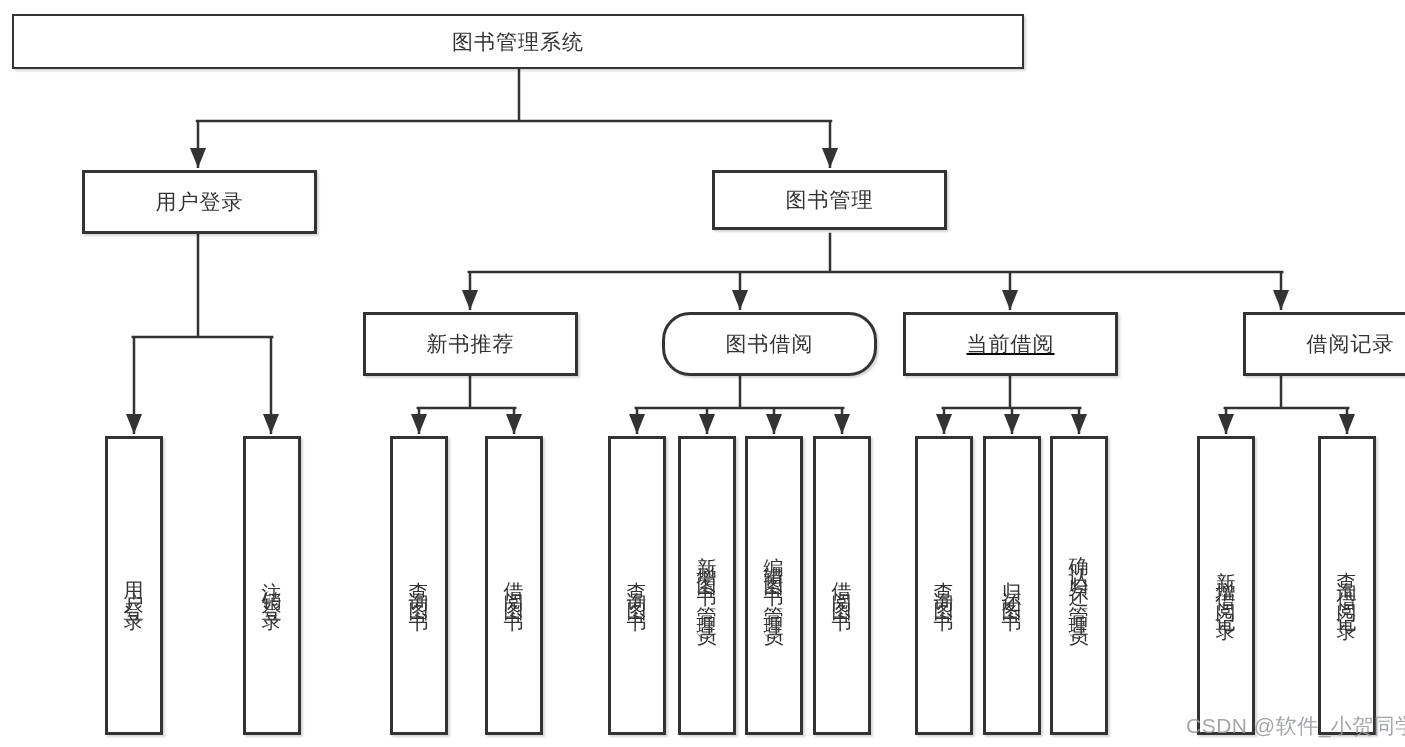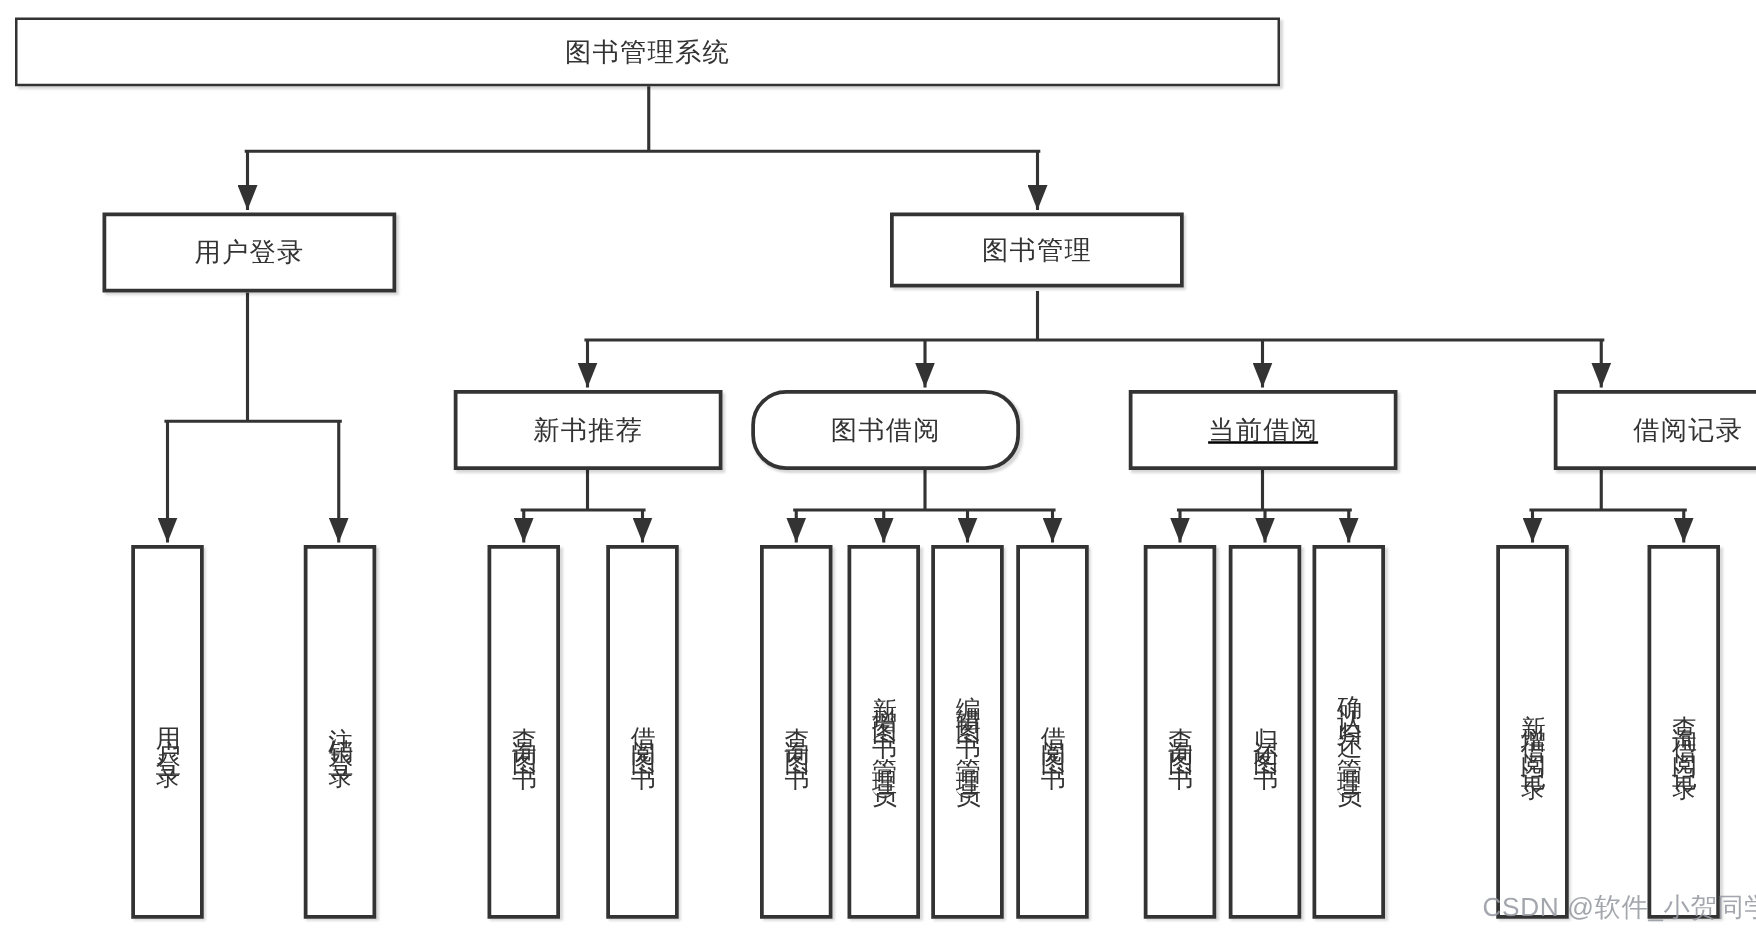--- a/index.html
+++ b/index.html
@@ -31,21 +31,21 @@
     color:#333333;
     max-height:290px;
   }
   
   #root{left:12px;top:14px;width:1012px;height:55px;border-width:2.5px;}
   
   #n-login{left:82px;top:170px;width:235px;height:64px;}
   #n-mgmt{left:712px;top:170px;width:235px;height:60px;font-family:Liberation Mono, monospace;}
   
   .l3{top:312px;width:215px;height:64px;}
-  #n-g1{left:363px;} #n-g2{left:601px;border-radius:28px;} #n-g3{left:903px;text-decoration:underline;} #n-g4{left:1243px;}
+  #n-g1{left:363px;} #n-g2{left:662px;border-radius:28px;} #n-g3{left:903px;text-decoration:underline;} #n-g4{left:1243px;}
   
   .leaf{top:436px;width:58px;height:299px;}
   #lf-a1{left:105px;} #lf-a2{left:243px;}
   #lf-b1{left:390px;} #lf-b2{left:485px;}
   #lf-c1{left:608px;} #lf-c2{left:678px;} #lf-c3{left:745px;} #lf-c4{left:813px;}
   #lf-d1{left:915px;} #lf-d2{left:983px;} #lf-d3{left:1050px;}
   #lf-e1{left:1197px;} #lf-e2{left:1318px;}
   .watermark{
     position:absolute;left:1186px;top:712px;z-index:5;
     font-size:21px;letter-spacing:0.5px;white-space:nowrap;

